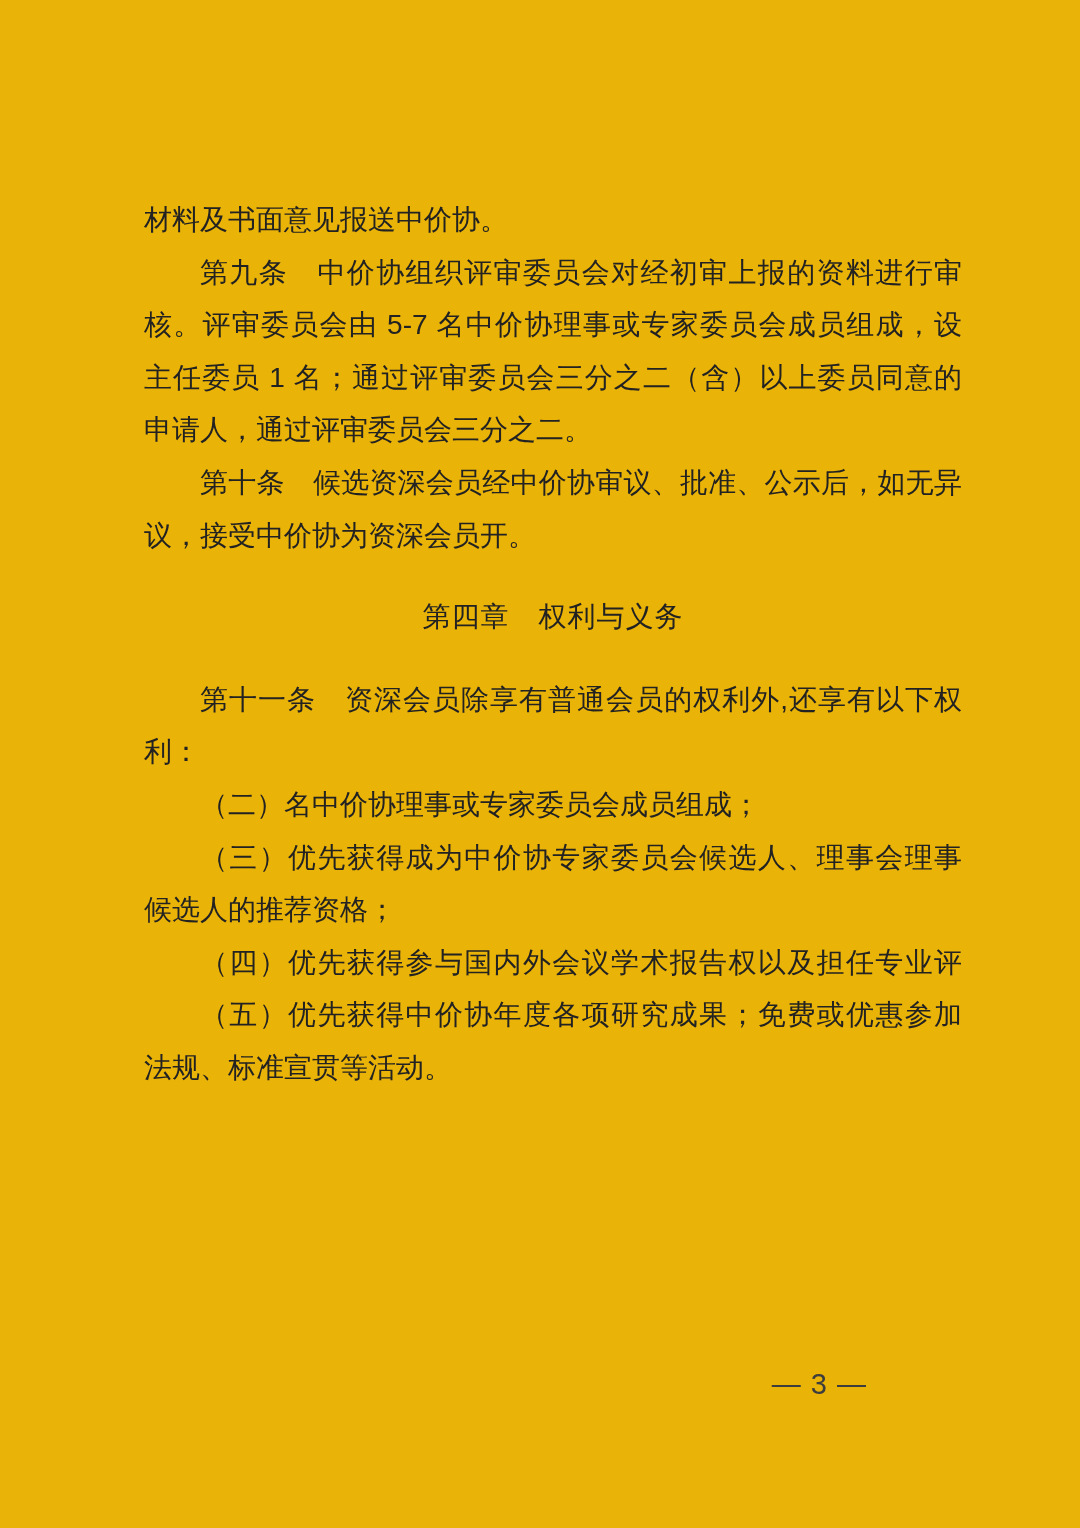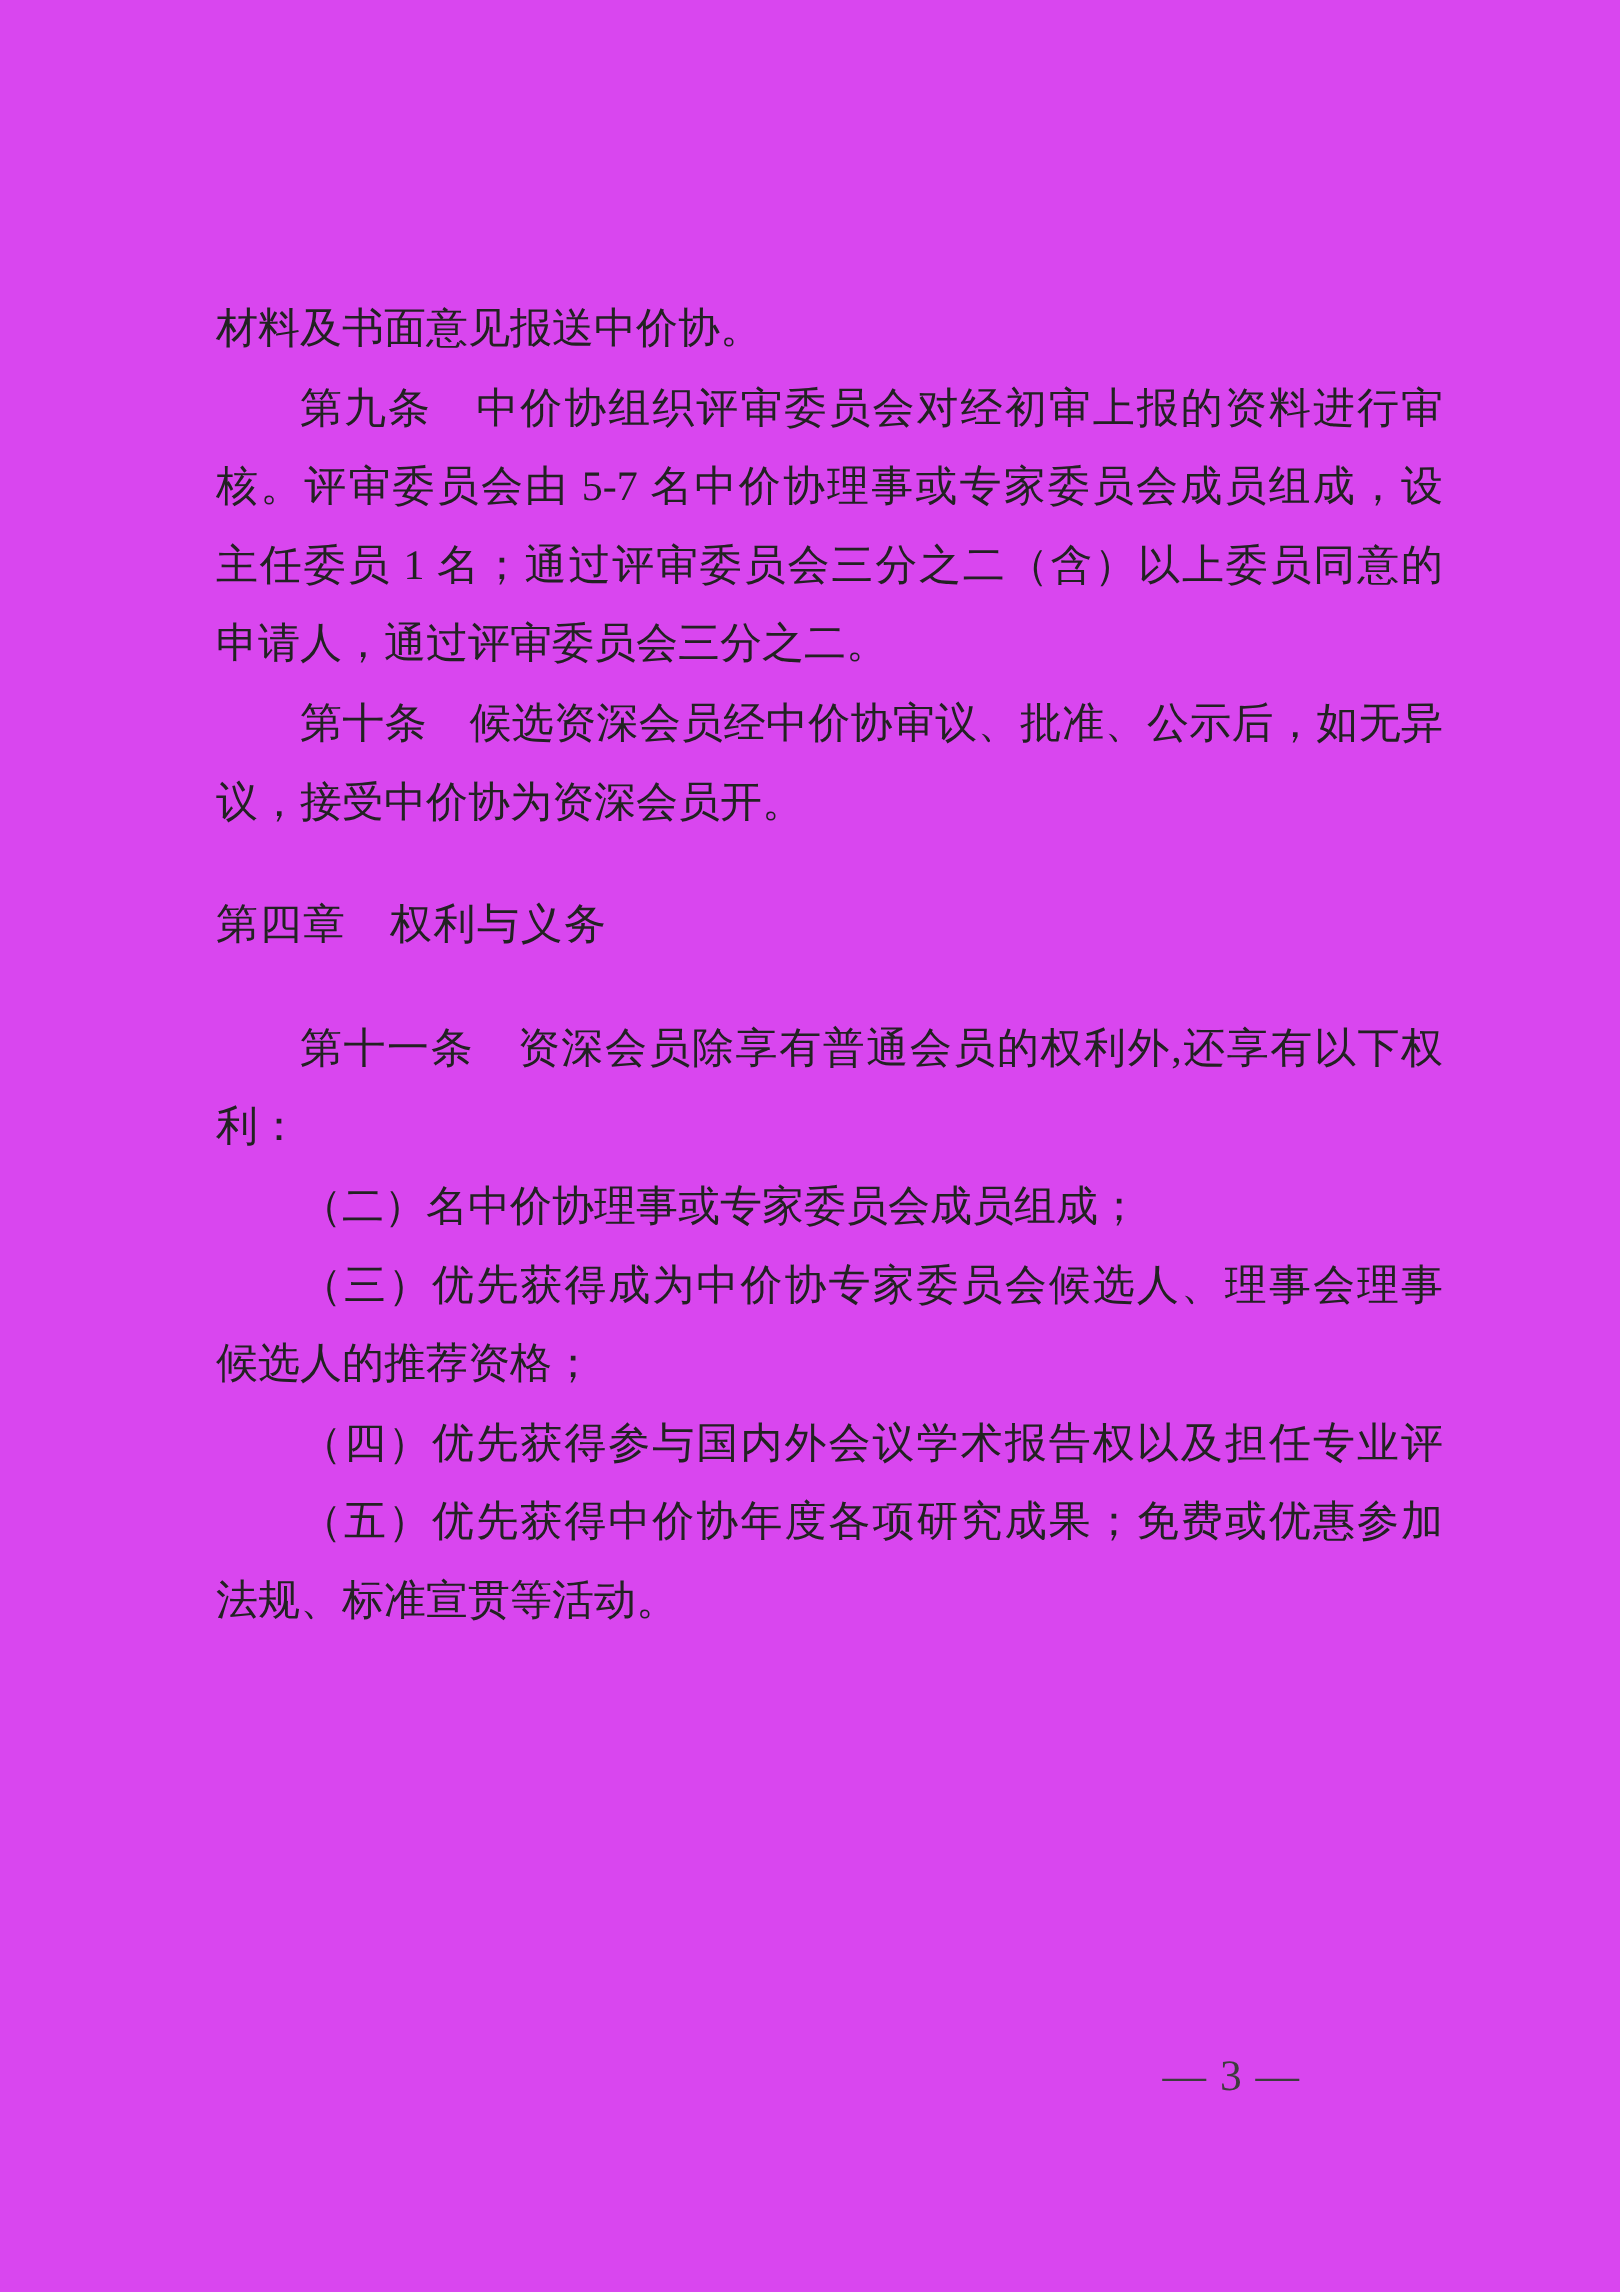--- a/index.html
+++ b/index.html
@@ -4,23 +4,23 @@
 <style>
   html, body {
     margin: 0;
     padding: 0;
     background: #ffffff;
   }
   .page {
     position: relative;
     width: 1080px;
     height: 1528px;
-    background: #d946ef;
+    background: #eab308;
     overflow: hidden;
-    font-family: Liberation Serif, serif;
+    font-family: Liberation Sans, sans-serif;
     color: #222222;
   }
   .content {
     position: absolute;
     left: 144px;
     top: 194px;
     width: 818px;
     font-size: 28px;
     line-height: 52.6px;
   }
@@ -35,21 +35,21 @@
   }
   .line.full {
     text-align-last: justify;
   }
   .line.indent {
     text-indent: 2em;
   }
   .chapter {
     font-size: 28px;
     font-weight: 400;
-    text-align: left;
+    text-align: center;
     line-height: 52.6px;
     margin: 29px 0 30px 0;
     letter-spacing: 1px;
   }
   .page-number {
     position: absolute;
     top: 1368px;
     right: 213px;
     font-size: 29px;
     line-height: 32px;

